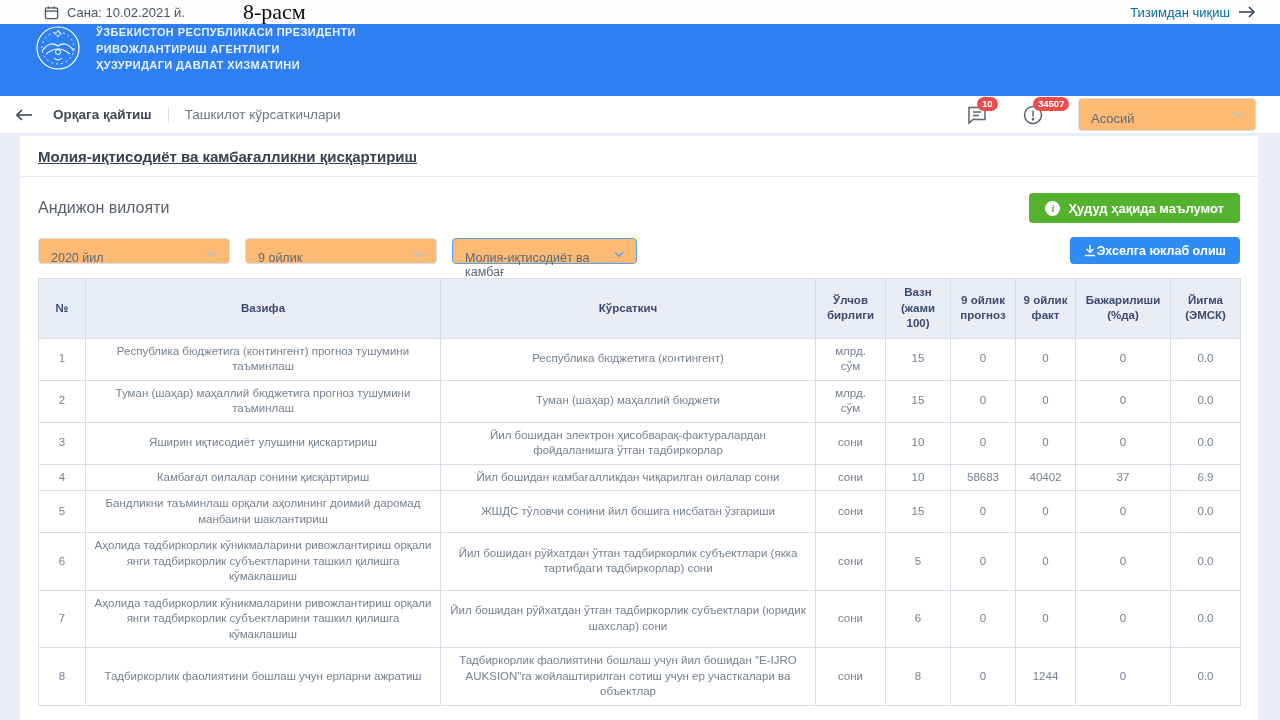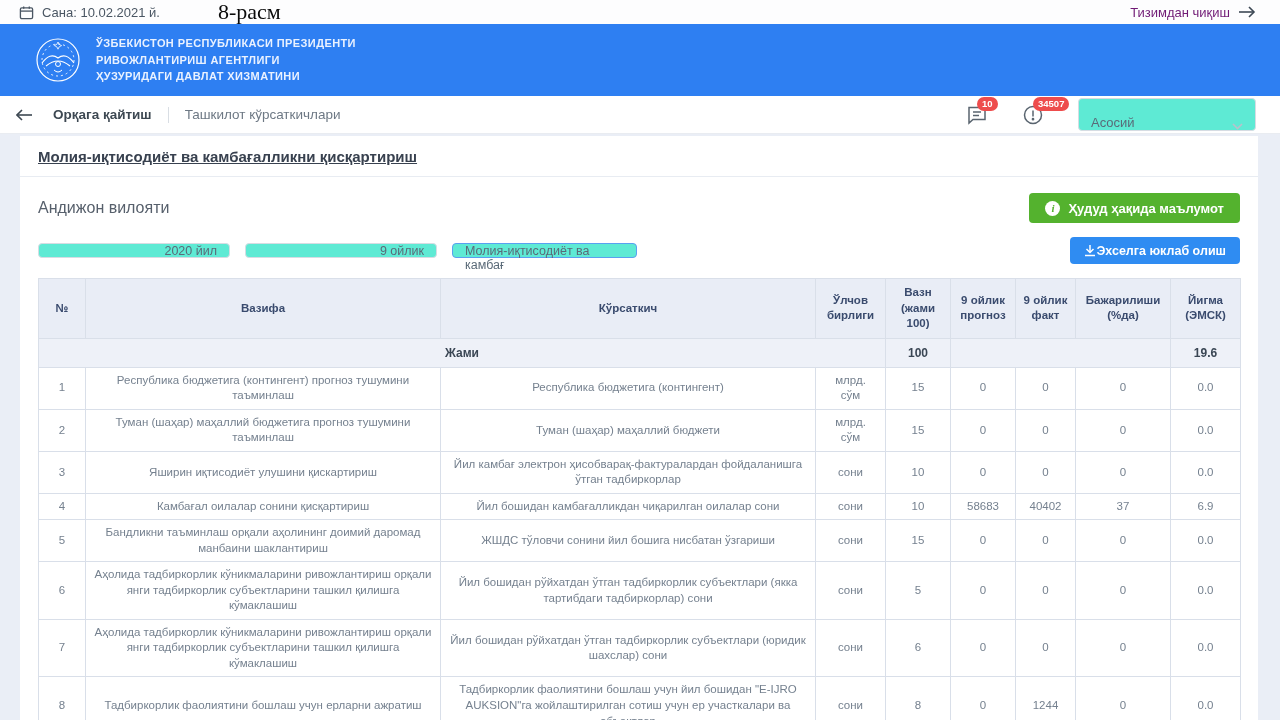--- a/index.html
+++ b/index.html
@@ -1,60 +1,60 @@
 <!DOCTYPE html>
 <html><head>
 <meta charset="utf-8">
 <style>
   * { margin:0; padding:0; box-sizing:border-box; }
   html,body { width:1280px; height:720px; overflow:hidden; }
   body { font-family:"Liberation Sans", sans-serif; background:#eaeef6; position:relative; }
 
   
   .topbar { position:absolute; top:0; left:0; width:1280px; height:24px; background:#fdfdfe;
-            display:flex; align-items:center; padding:0 24px 0 19px; }
+            display:flex; align-items:center; padding:0 24px 0 44px; }
   .date-group { display:flex; align-items:center; gap:8px; color:#4a5663; font-size:13px; }
   .cal-ic { width:15px; height:15px; }
   .annotation { font-family:"Liberation Serif", serif; font-size:22px; color:#0b0b0b; margin-left:58px; line-height:22px; }
-  .logout { margin-left:auto; display:flex; align-items:center; gap:8px; color:#701a75; font-size:13px; cursor:pointer; }
+  .logout { margin-left:auto; display:flex; align-items:center; gap:8px; color:#0369a1; font-size:13px; cursor:pointer; }
 
   
   .bluebar { position:absolute; top:24px; left:0; width:1280px; height:72px; background:#2e7ff2;
-             display:flex; align-items:center; padding-left:34px; }
+             display:flex; padding-left:34px; }
   .emblem { width:48px; height:48px; flex:0 0 48px; }
   .org { margin-left:14px; color:#eaf2ff; font-size:11px; font-weight:bold; letter-spacing:.4px; line-height:1.5; }
 
   
   .navbar { position:absolute; top:96px; left:0; width:1280px; height:38px; background:#fff;
             display:flex; align-items:center; padding:0 24px 0 16px; border-bottom:1px solid #e9ecf1; }
   .back { display:flex; align-items:center; gap:20px; color:#3d4852; font-size:13.5px; font-weight:bold; cursor:pointer; }
   .nav-sep { width:1px; height:16px; background:#d9dee4; margin:0 16px; }
   .crumb { color:#6d7884; font-size:13.5px; }
   .nav-right { margin-left:auto; display:flex; align-items:center; gap:34px; }
   .ic-wrap { position:relative; width:22px; height:22px; cursor:pointer; }
   .badge { position:absolute; top:-7px; left:11px; background:#ee4c4c; color:#fff; font-size:9.5px; font-weight:bold;
            border-radius:8px; padding:1.5px 5px; line-height:1.2; white-space:nowrap; }
-  .select { background:#5eead4; border:1px solid #d6dce3; border-radius:4px; display:flex; align-items:flex-end;
-            justify-content:space-between; padding:0 12px; color:#5a6a78; font-size:13px; cursor:pointer; }
+  .select { background:#fdba74; border:1px solid #d6dce3; border-radius:4px; display:flex; align-items:flex-start;
+            justify-content:space-between; padding:12px 12px; color:#5a6a78; font-size:13px; cursor:pointer; }
   .nav-select { width:178px; height:33px; }
 
   
   .card { position:absolute; top:136px; left:20px; width:1238px; height:584px; background:#fff; overflow:hidden; }
   .card-title { font-size:15px; font-weight:bold; color:#38414f; padding:12px 18px 11px 18px; border-bottom:1px solid #e8ecf2;text-decoration:underline; }
 
   .region-row { display:flex; align-items:center; justify-content:space-between; padding:16px 18px 0 18px; }
   .region-name { font-size:16px; font-weight:normal; color:#57606c;text-align:center; }
   .btn-green { background:#54b22e; color:#fff; border:none; border-radius:4px; height:30px; padding:0 16px;
                font-size:13px; font-weight:bold; display:flex; align-items:center; gap:8px; cursor:pointer;
                font-family:"Liberation Sans", sans-serif; }
   .info-dot { width:15px; height:15px; background:#fff; color:#54b22e; border-radius:50%; font-size:11px; font-weight:bold;
               font-family:"Liberation Serif", serif; font-style:italic; display:flex; align-items:center; justify-content:center; }
 
   .filter-row { display:flex; align-items:center; padding:14px 18px 14px 18px; }
-  .f-select { height:15px; font-size:12.5px;flex-direction:column; }
+  .f-select { height:15px; font-size:12.5px; }
   .f1 { width:192px; } .f2 { width:192px; margin-left:15px; } 
   .f3 { width:185px; margin-left:15px; border-color:#5aa0f0; color:#5a6a78; }
   .btn-blue { margin-left:auto; background:#2f8cf2; color:#fff; border:none; border-radius:4px; height:27px; padding:0 14px;
               font-size:12.5px; font-weight:bold; display:flex; align-items:center; cursor:pointer;
               font-family:"Liberation Sans", sans-serif; }
 
   
   table { border-collapse:collapse; margin-left:18px; width:1202px; table-layout:fixed; }
   th, td { border:1px solid #d9dfe9; text-align:center; vertical-align:middle; }
   thead th { background:#e9edf6; color:#3a4b6e; font-size:11.5px; font-weight:bold; padding:6px 4px; line-height:1.35; height:46px; }
@@ -196,26 +196,20 @@
         <th>Кўрсаткич</th>
         <th>Ўлчов бирлиги</th>
         <th>Вазн (жами 100)</th>
         <th>9 ойлик прогноз</th>
         <th>9 ойлик факт</th>
         <th>Бажарилиши (%да)</th>
         <th>Йигма (ЭМСК)</th>
       </tr>
     </thead>
     <tbody>
-      <tr class="total-row">
-        <td colspan="4">Жами</td>
-        <td>100</td>
-        <td colspan="3"></td>
-        <td>19.6</td>
-      </tr>
     <tr>
           <td>1</td>
           <td>Республика бюджетига (контингент) прогноз тушумини таъминлаш</td>
           <td>Республика бюджетига (контингент)</td>
           <td>млрд. сўм</td>
           <td>15</td>
           <td>0</td>
           <td>0</td>
           <td>0</td>
           <td>0.0</td>
@@ -227,21 +221,21 @@
           <td>млрд. сўм</td>
           <td>15</td>
           <td>0</td>
           <td>0</td>
           <td>0</td>
           <td>0.0</td>
         </tr>
         <tr>
           <td>3</td>
           <td>Яширин иқтисодиёт улушини қискартириш</td>
-          <td>Йил камбағ электрон ҳисобварақ-фактуралардан фойдаланишга ўтган тадбиркорлар</td>
+          <td>Йил бошидан электрон ҳисобварақ-фактуралардан фойдаланишга ўтган тадбиркорлар</td>
           <td>сони</td>
           <td>10</td>
           <td>0</td>
           <td>0</td>
           <td>0</td>
           <td>0.0</td>
         </tr>
         <tr>
           <td>4</td>
           <td>Камбағал оилалар сонини қисқартириш</td>

